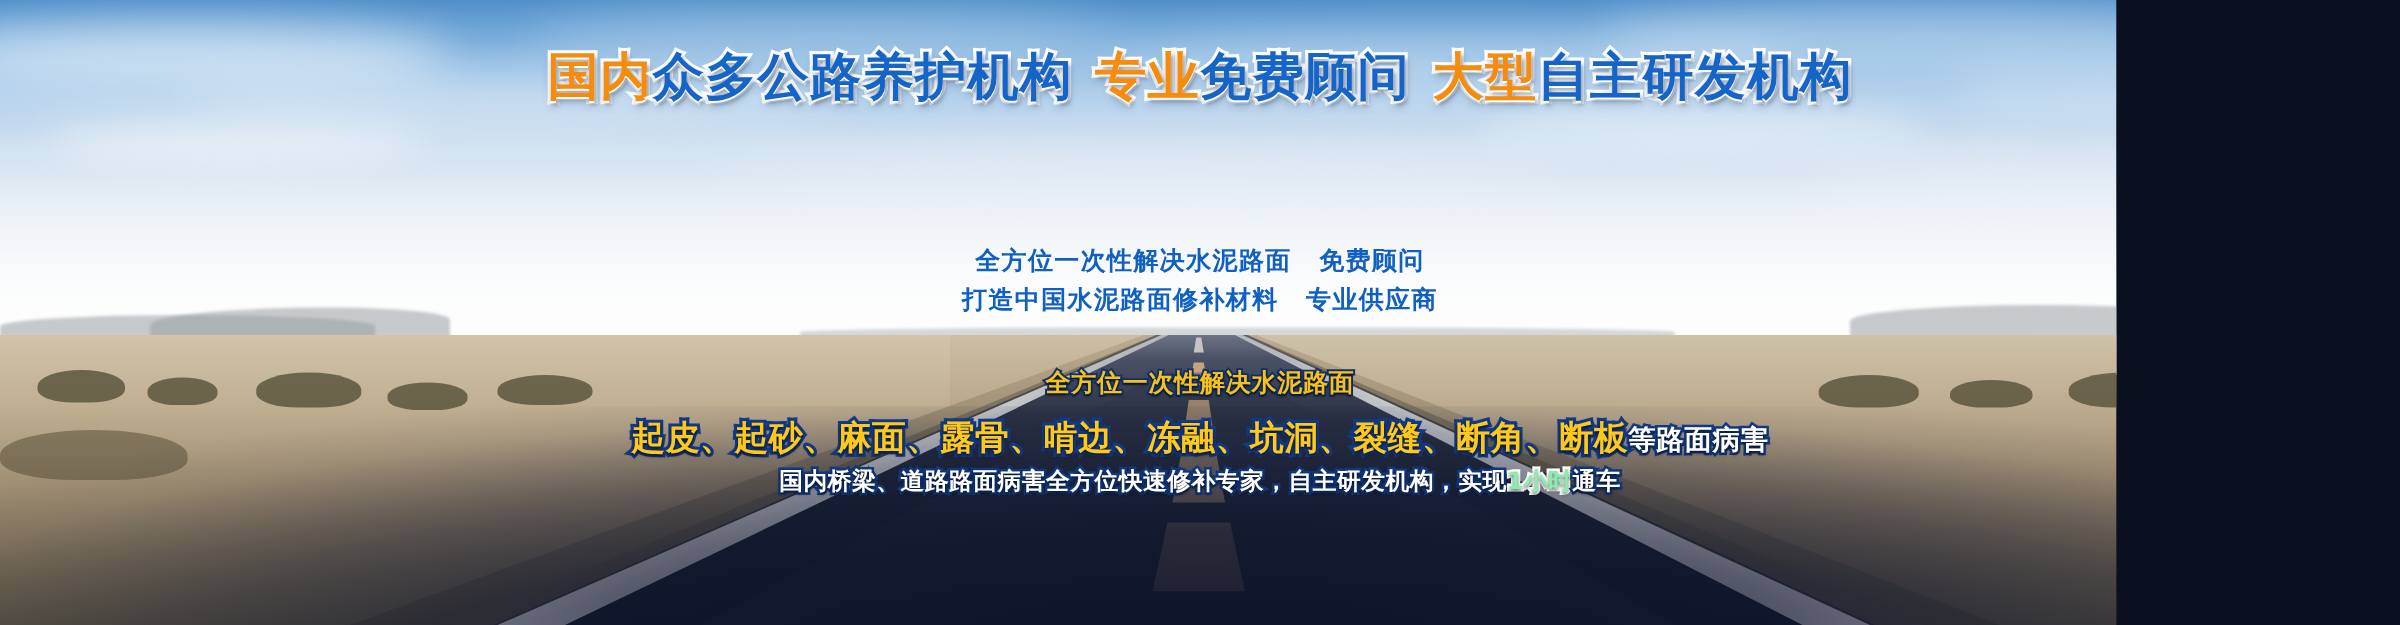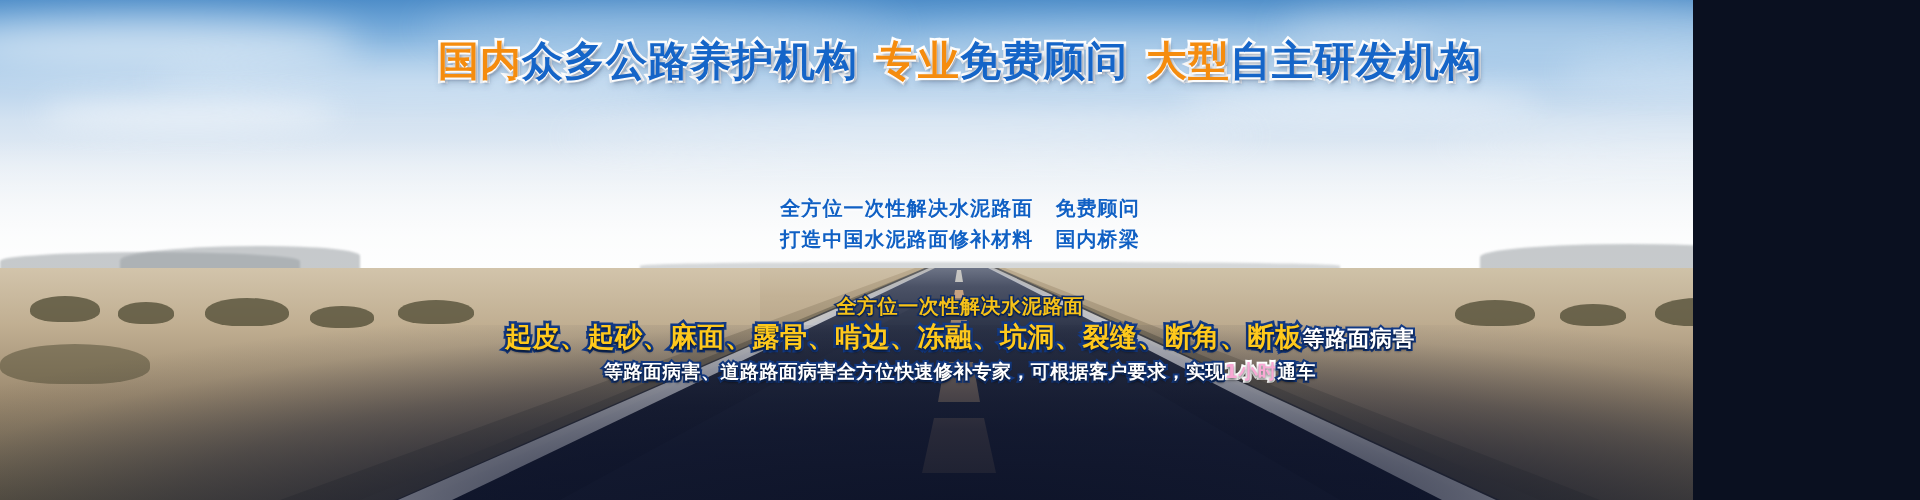--- a/index.html
+++ b/index.html
@@ -152,21 +152,21 @@
     letter-spacing:.6px;
     -webkit-text-stroke:3px #11306e;
     paint-order:stroke fill;
     text-shadow:0 1px 2px rgba(0,0,0,.7);
     line-height:1.3;
   }
   .bl-big {
     display:block;
     font-size:27px; font-weight:bold;
     letter-spacing:.5px;
-    margin-top:1px;
+    margin-top:15px;
     line-height:1.25;
   }
   .bl-big .y {
     color:#ffc91c;
     -webkit-text-stroke:5px #123a86;
     paint-order:stroke fill;
     text-shadow:0 2px 3px rgba(0,0,0,.75);
   }
   .bl-big .w {
     color:#ffffff;
@@ -182,21 +182,21 @@
     letter-spacing:.4px;
     line-height:1.3;
   }
   .bl-last .w2 {
     color:#ffffff;
     -webkit-text-stroke:4px #12387f;
     paint-order:stroke fill;
     text-shadow:0 2px 3px rgba(0,0,0,.8);
   }
   .bl-last .r {
-    color:#f9a8d4;
+    color:#86efac;
     -webkit-text-stroke:4px #ffffff;
     paint-order:stroke fill;
     text-shadow:0 2px 3px rgba(0,0,0,.6);
   }
 </style>
 </head>
 <body>
 
 <div id="banner">
 
@@ -287,27 +287,27 @@
     <span class="ln">
       <span class="hl-or">国内</span><span class="hl-bl">众多公路养护机构</span><span class="hl-gap"></span><span class="hl-or">专业</span><span class="hl-bl">免费顾问</span><span class="hl-gap"></span><span class="hl-or">大型</span><span class="hl-bl">自主研发机构</span>
     </span>
   </div>
 
   <div class="midcopy">
     <span class="mln">
       <span>全方位一次性解决水泥路面</span><span class="mgap"></span><span>免费顾问</span>
     </span>
     <span class="mln">
-      <span>打造中国水泥路面修补材料</span><span class="mgap"></span><span>国内桥梁</span>
+      <span>打造中国水泥路面修补材料</span><span class="mgap"></span><span>专业供应商</span>
     </span>
   </div>
 
   <div class="botcopy">
     <span class="bl-small">全方位一次性解决水泥路面</span>
     <span class="bl-big">
       <span class="y">起皮、起砂、麻面、露骨、啃边、冻融、坑洞、裂缝、断角、断板</span><span class="w">等路面病害</span>
     </span>
     <span class="bl-last">
-      <span class="w2">等路面病害、道路路面病害全方位快速修补专家，可根据客户要求，实现</span><span class="r">1小时</span><span class="w2">通车</span>
+      <span class="w2">国内桥梁、道路路面病害全方位快速修补专家，自主研发机构，实现</span><span class="r">1小时</span><span class="w2">通车</span>
     </span>
   </div>
 
 </div>
 
 </body></html>

